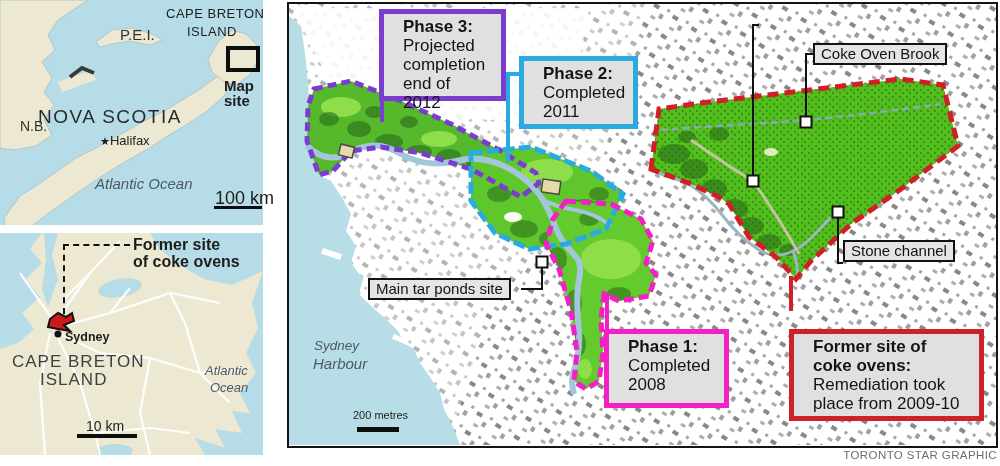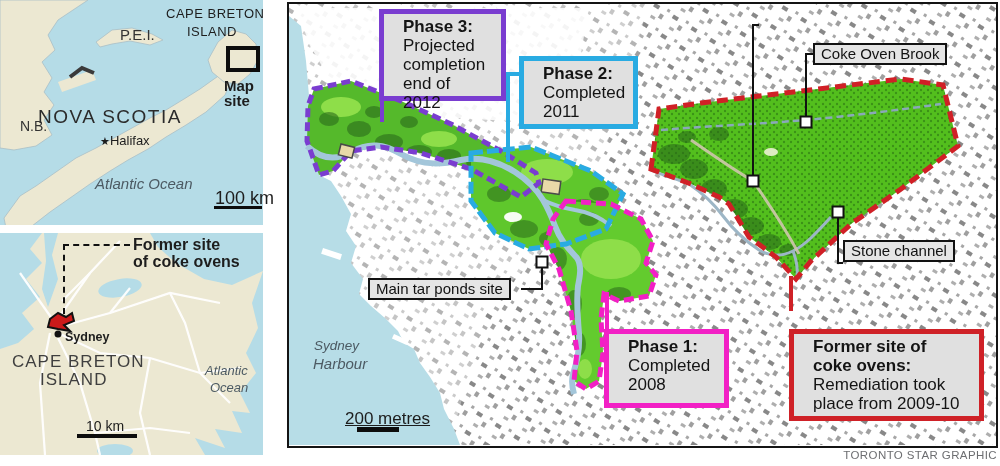--- a/index.html
+++ b/index.html
@@ -250,18 +250,18 @@
     <div class="phasebox" style="left:500px;top:305px;width:195px;height:92px;border-color:#cf2127;white-space:normal;margin-top:20px;">
       <span class="b">Former site of coke ovens:</span><span> Remediation took place from 2009-10</span>
     </div>
 
     <div class="maplabel" style="left:79px;top:274px;">Main tar ponds site</div>
     <div class="maplabel" style="left:524px;top:39px;">Coke Oven Brook</div>
     <div class="maplabel" style="left:554px;top:236px;">Stone channel</div>
 
     <div class="lbl it" style="left:25px;top:334px;font-size:13.5px;">Sydney</div>
     <div class="lbl it" style="left:24px;top:351px;font-size:15px;">Harbour</div>
-    <div class="lbl" style="left:56px;top:405px;font-size:17px;text-decoration:underline;">200 metres</div>
+    <div class="lbl" style="left:64px;top:405px;font-size:11px;">200 metres</div>
     <div class="scalebar" style="left:68px;top:423px;width:42px;height:5px;"></div>
   </div>
 
   <div id="credit">TORONTO STAR GRAPHIC</div>
 </div>
 
 </body></html>

